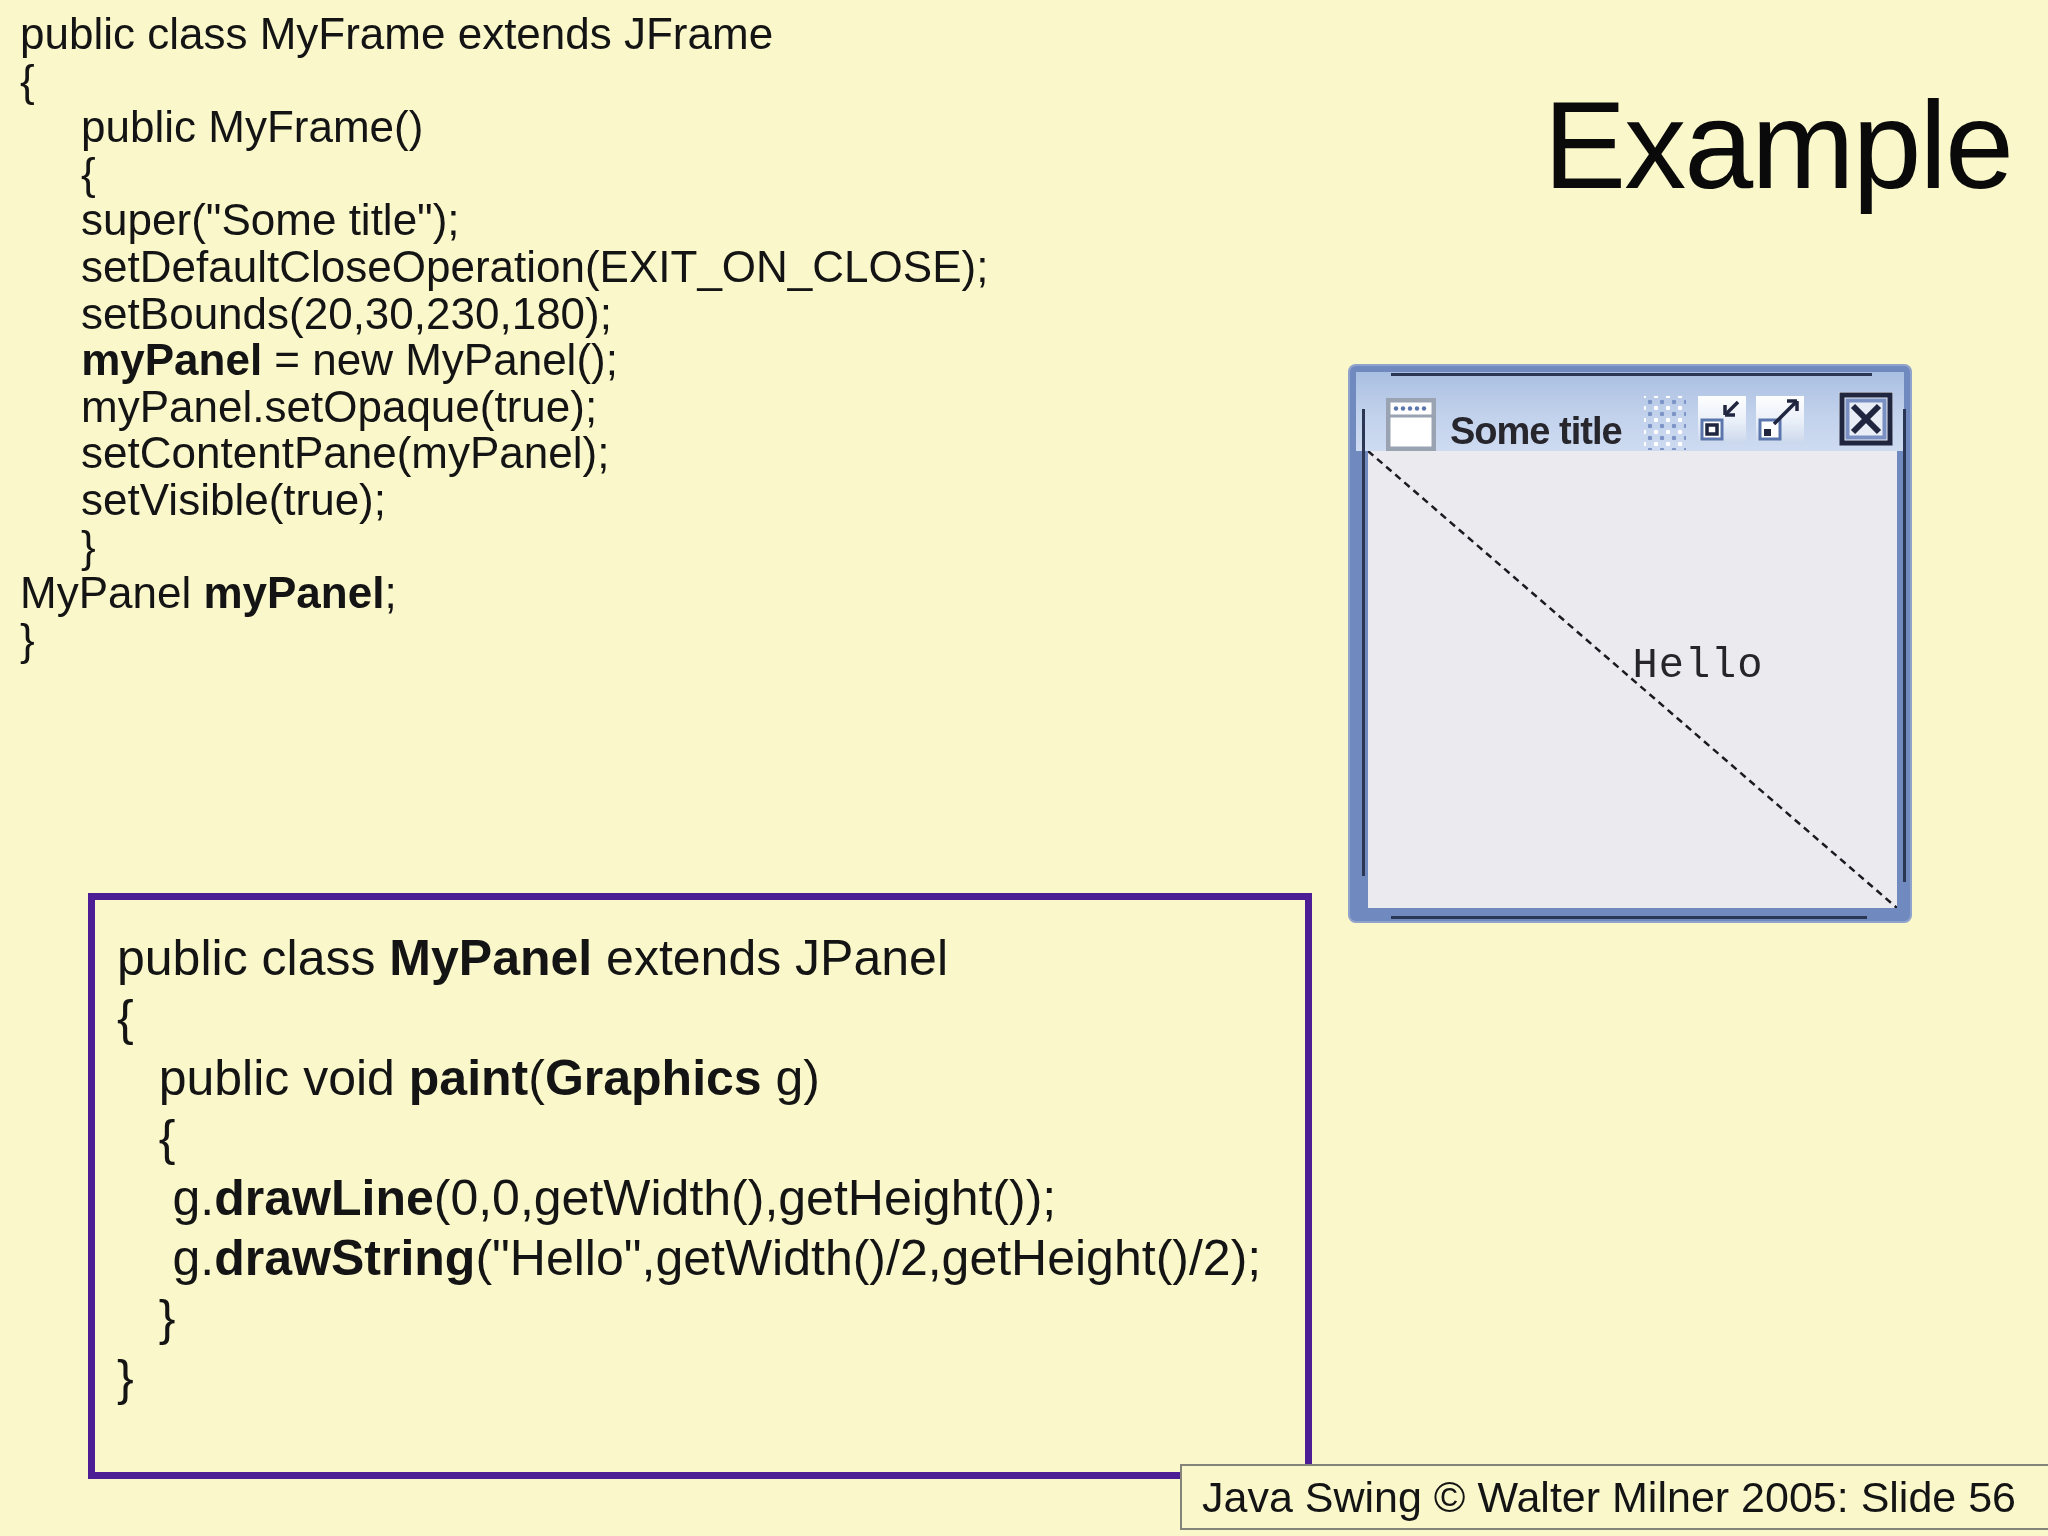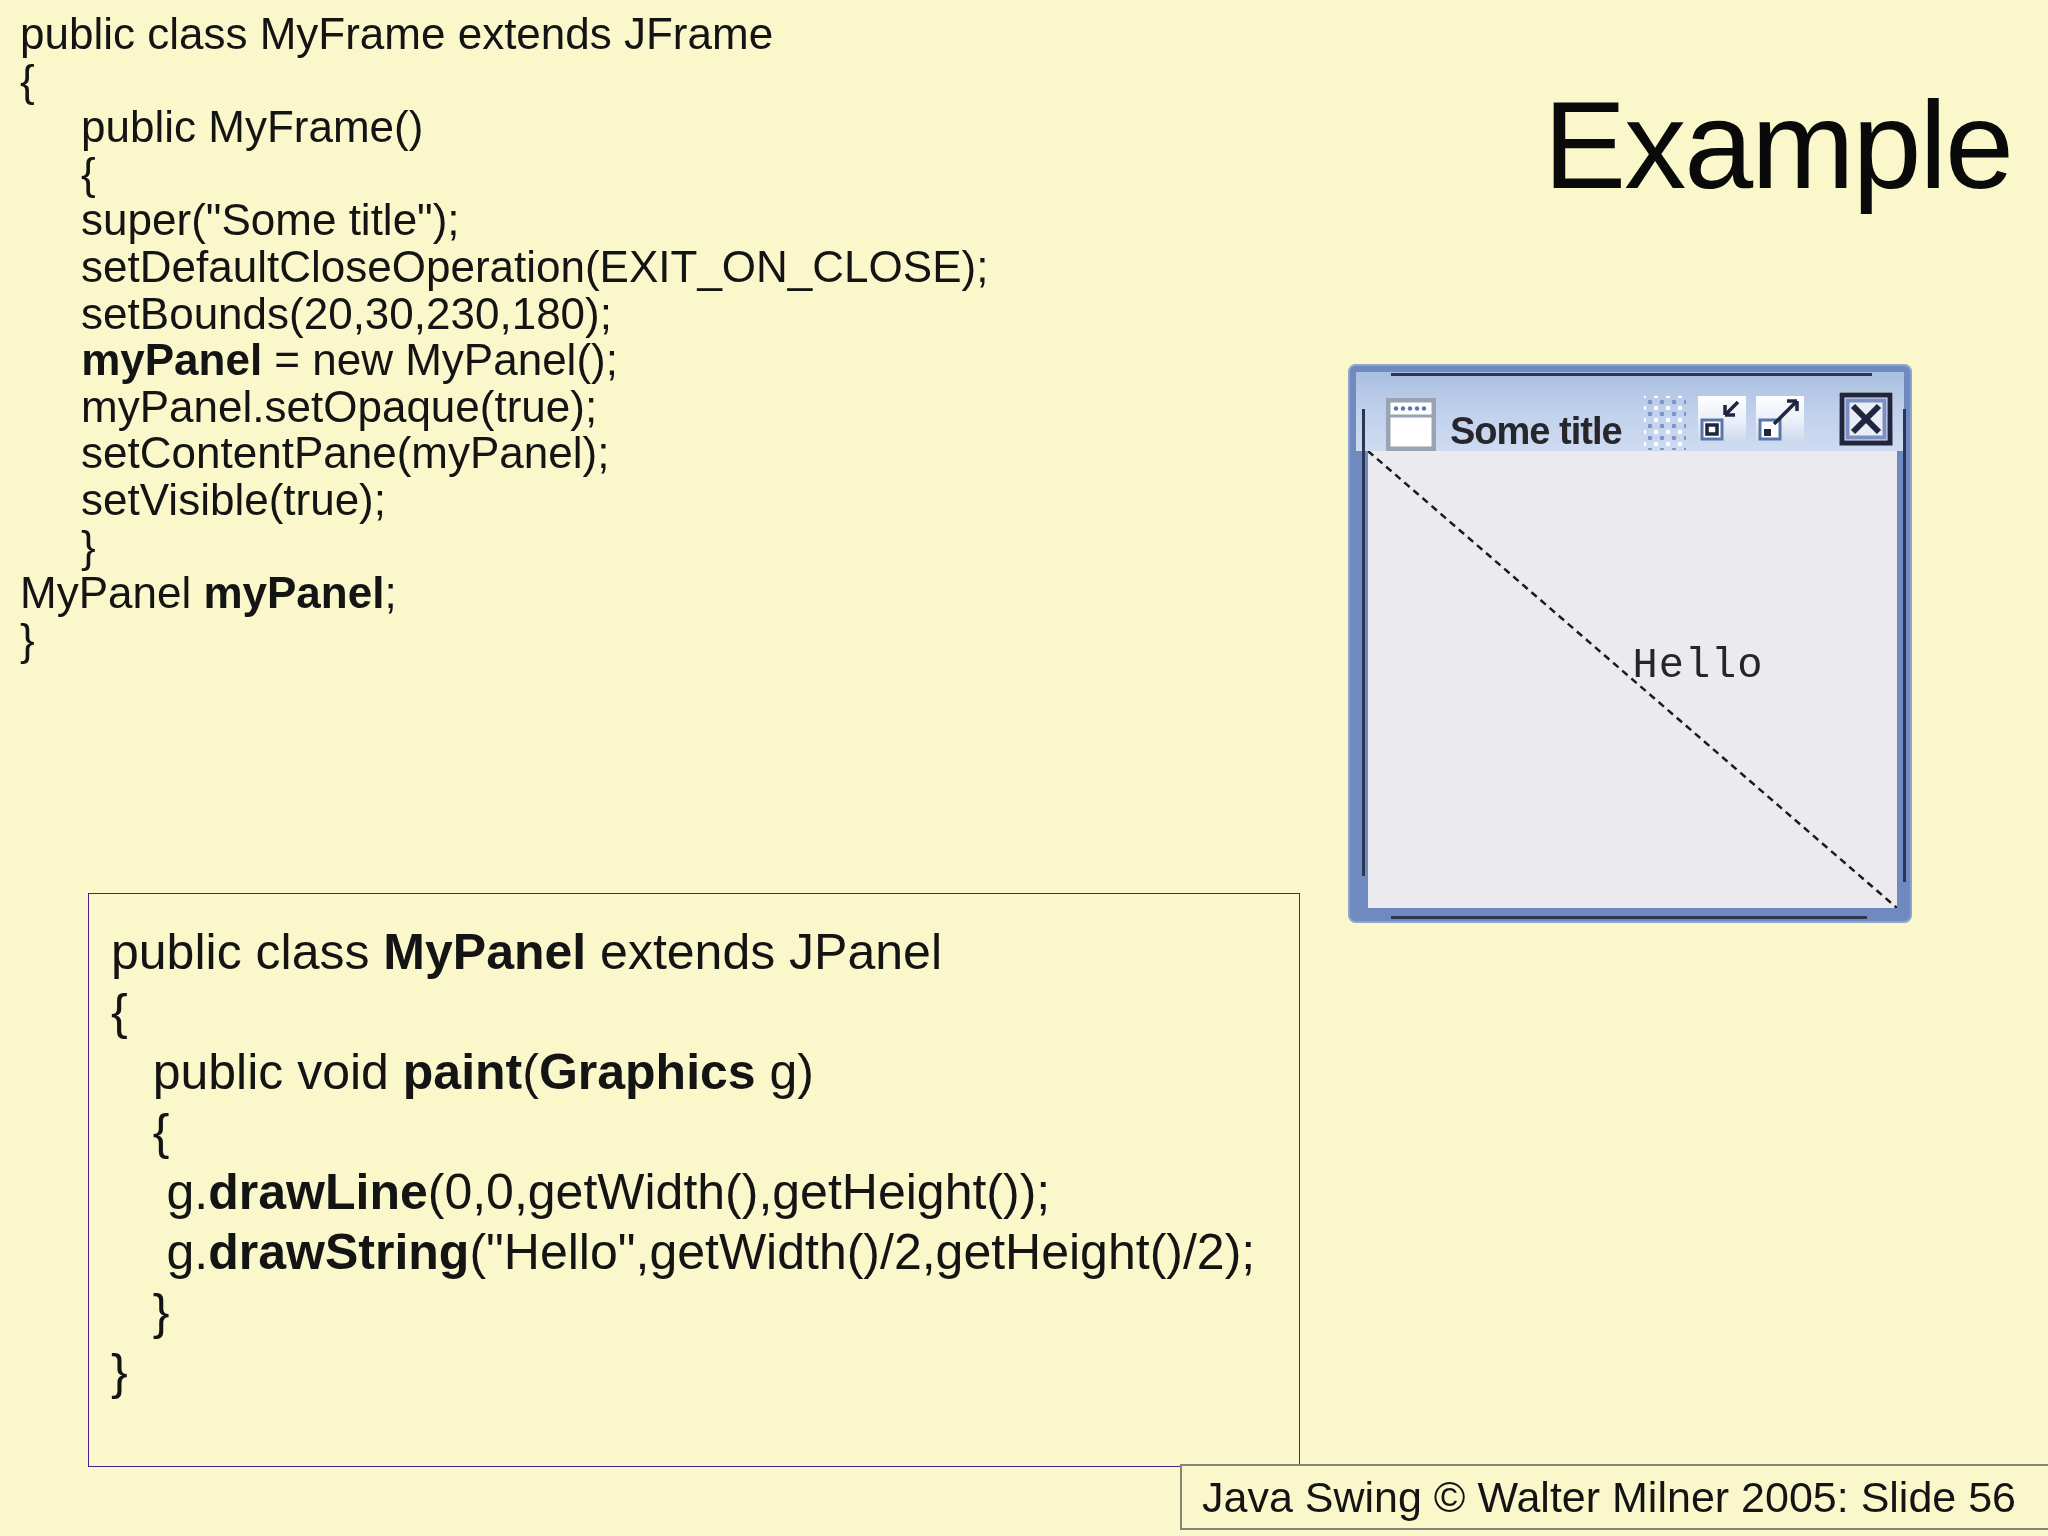--- a/index.html
+++ b/index.html
@@ -21,21 +21,21 @@
   .code .code-line{display:block;}
   .code b{font-weight:bold;}
   .main-code{
     left:20px;top:11px;
     font-size:44px;line-height:46.6px;
   }
   .codebox{
     position:absolute;
     left:88px;top:893px;
     width:1210px;height:572px;
-    border:1px solid #4c1d95;
+    border:7px solid #4c1d95;
   }
   .panel-code{
     left:22px;top:28px;
     font-size:50px;line-height:60px;
   }
 
   
   .page-title{
     position:absolute;
     top:72px;right:28px;

